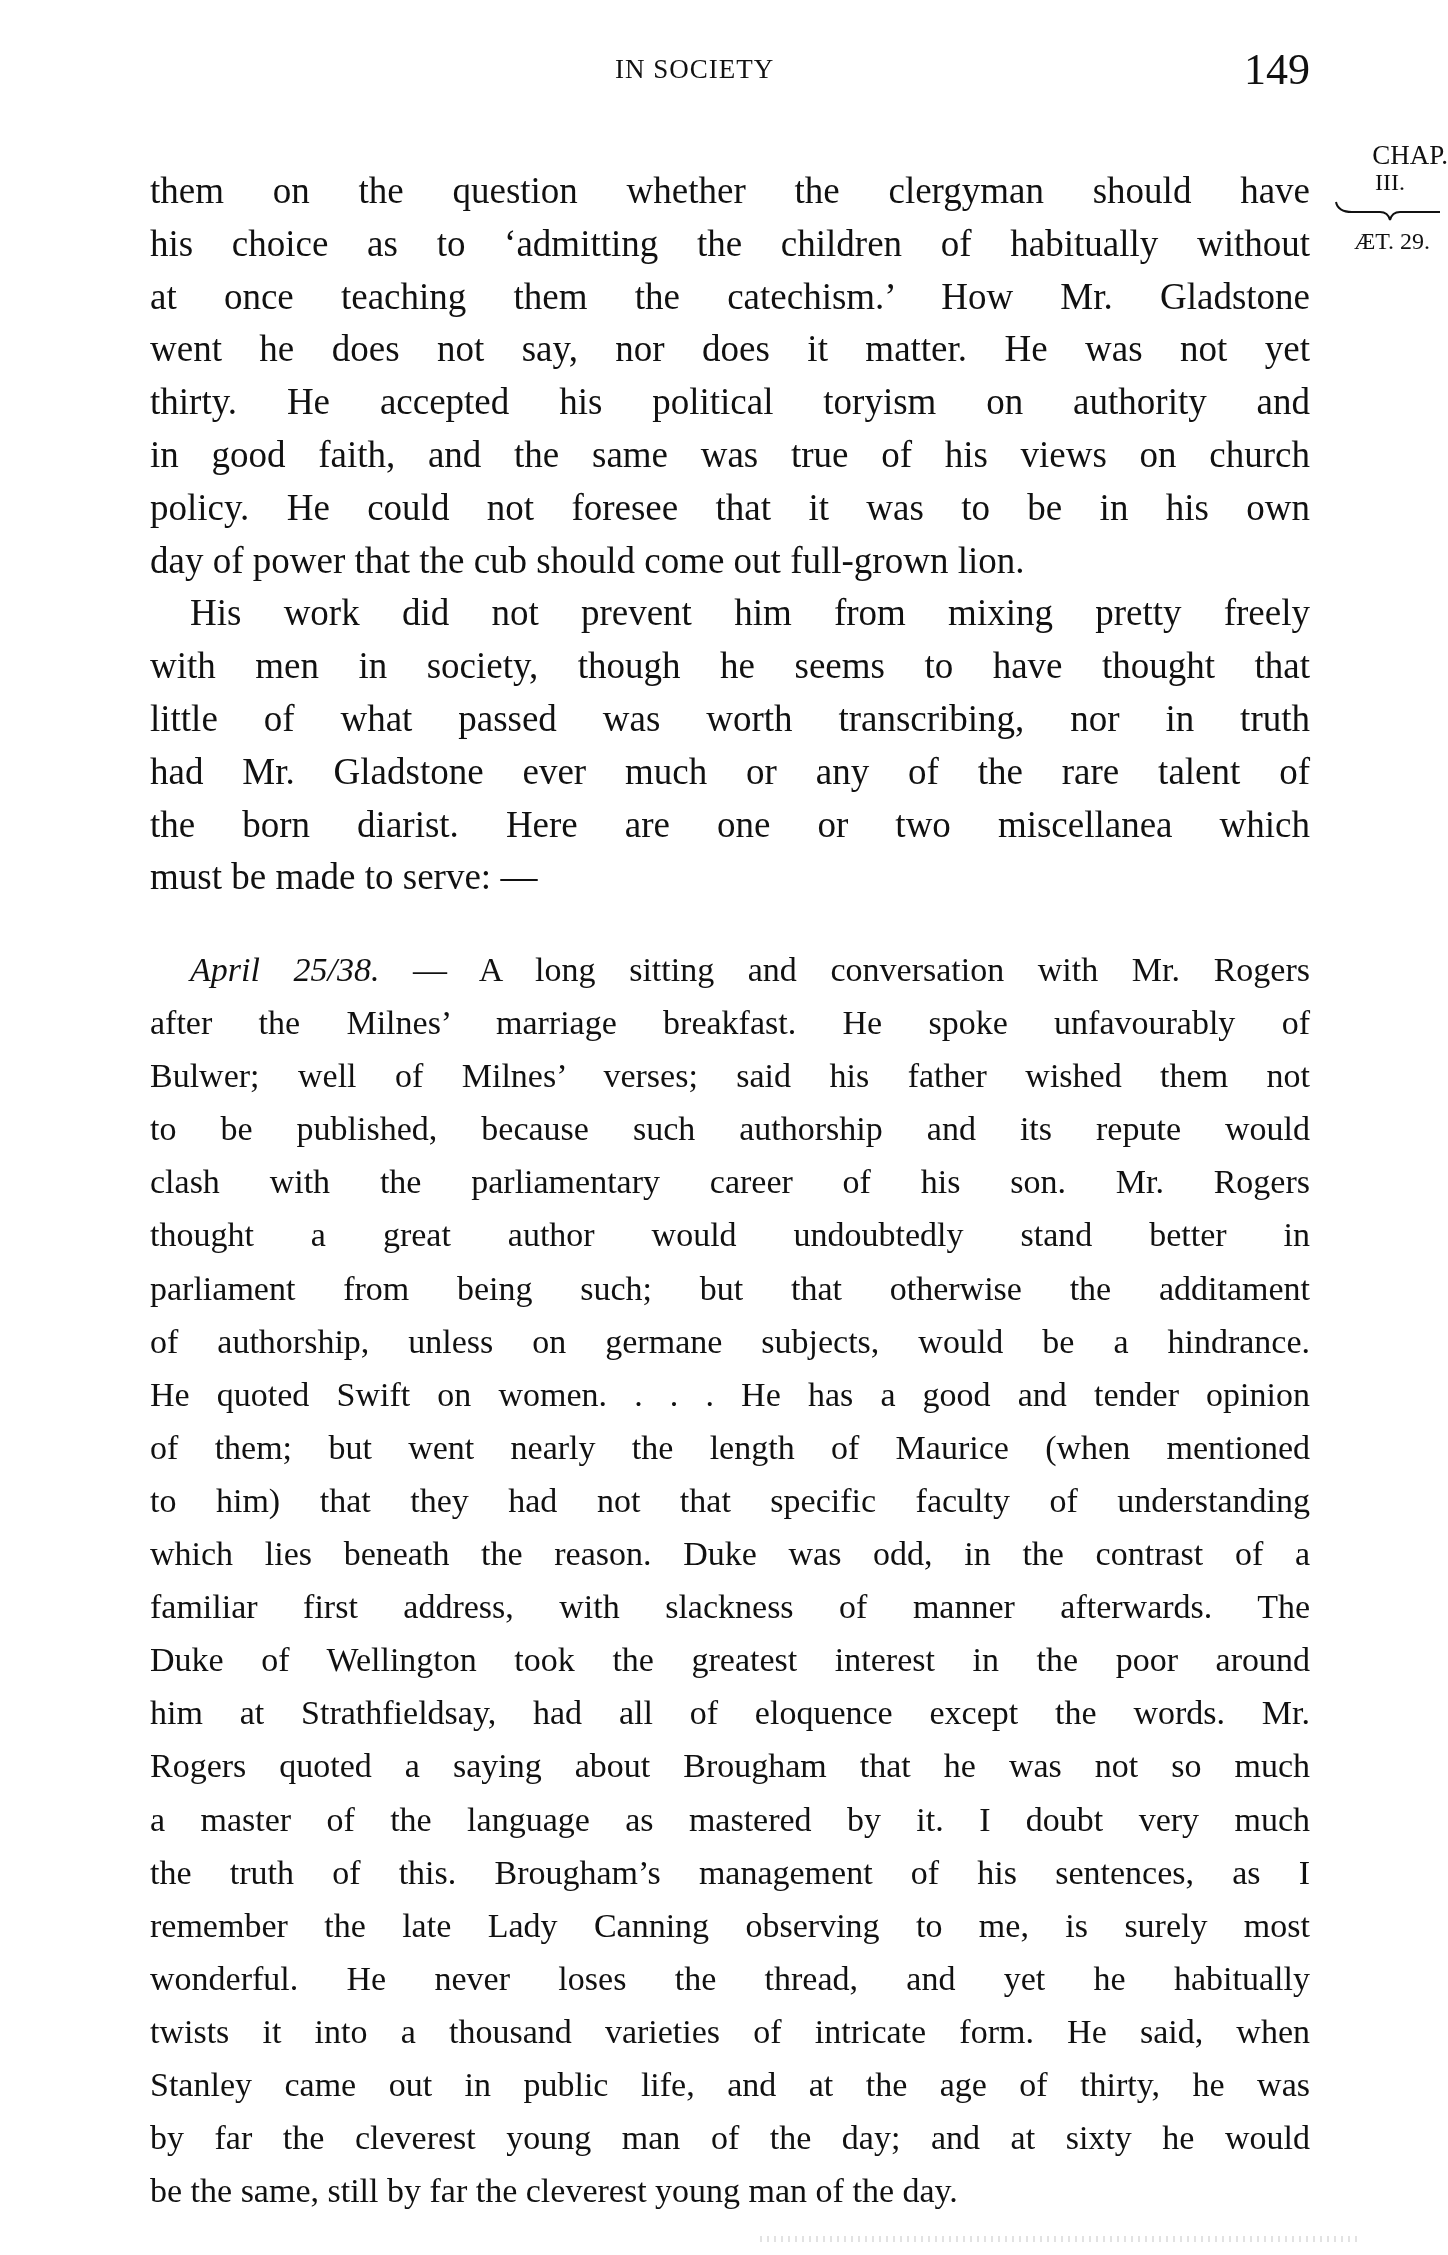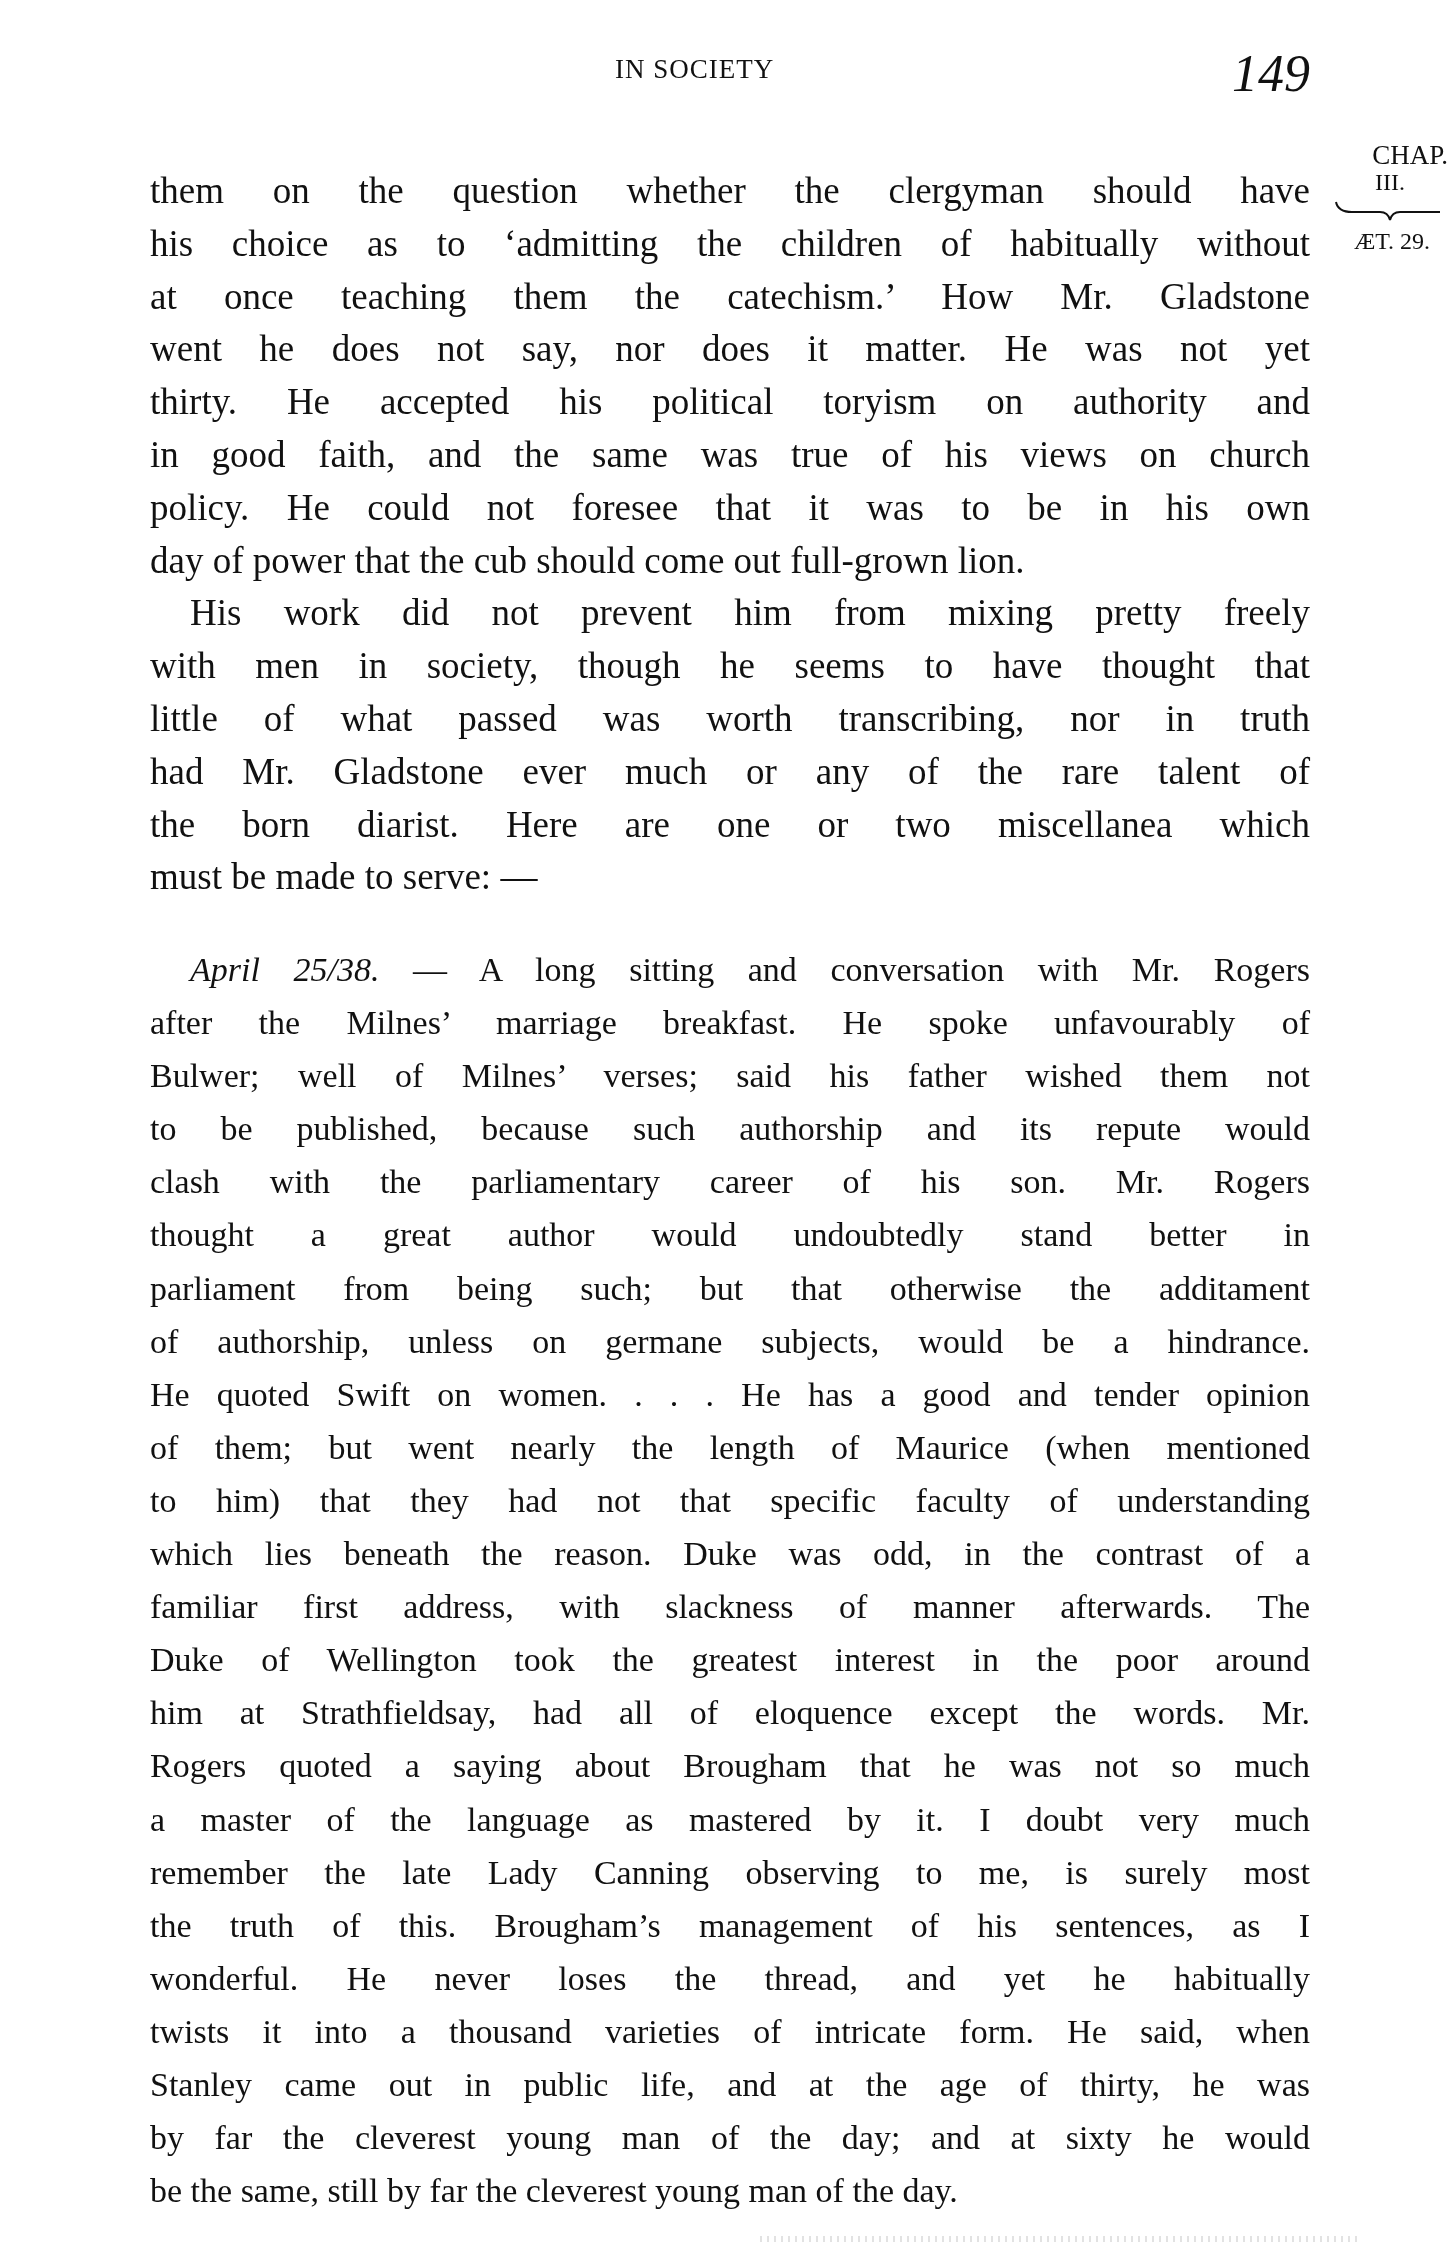--- a/index.html
+++ b/index.html
@@ -34,22 +34,21 @@
     top: 2px;
     font-family: "Liberation Serif", serif;
     font-size: 27px;
     letter-spacing: 1px;
   }
   .page-number {
     position: absolute;
     right: 0;
     top: -8px;
     font-family: "Liberation Serif", serif;
-    font-size: 52px;
-    font-style: italic;
+    font-size: 44px;
   }
   .margin-note {
     position: absolute;
     left: 1332px;
     top: 140px;
     width: 116px;
     text-align: center;
     font-family: "Liberation Serif", serif;
     font-size: 27px;
     line-height: 30px;
@@ -155,22 +154,22 @@
     <span class="line">of authorship, unless on germane subjects, would be a hindrance.</span>
     <span class="line">He quoted Swift on women. . . . He has a good and tender opinion</span>
     <span class="line">of them; but went nearly the length of Maurice (when mentioned</span>
     <span class="line">to him) that they had not that specific faculty of understanding</span>
     <span class="line">which lies beneath the reason. Duke was odd, in the contrast of a</span>
     <span class="line">familiar first address, with slackness of manner afterwards. The</span>
     <span class="line">Duke of Wellington took the greatest interest in the poor around</span>
     <span class="line">him at Strathfieldsay, had all of eloquence except the words. Mr.</span>
     <span class="line">Rogers quoted a saying about Brougham that he was not so much</span>
     <span class="line">a master of the language as mastered by it. I doubt very much</span>
+    <span class="line">the truth of this. Brougham’s management of his sentences, as I</span>
     <span class="line">remember the late Lady Canning observing to me, is surely most</span>
-    <span class="line">the truth of this. Brougham’s management of his sentences, as I</span>
     <span class="line">wonderful. He never loses the thread, and yet he habitually</span>
     <span class="line">twists it into a thousand varieties of intricate form. He said, when</span>
     <span class="line">Stanley came out in public life, and at the age of thirty, he was</span>
     <span class="line">by far the cleverest young man of the day; and at sixty he would</span>
     <span class="line last">be the same, still by far the cleverest young man of the day.</span>
   </div>
 
   <div class="scan-noise"></div>
 </div>
 

